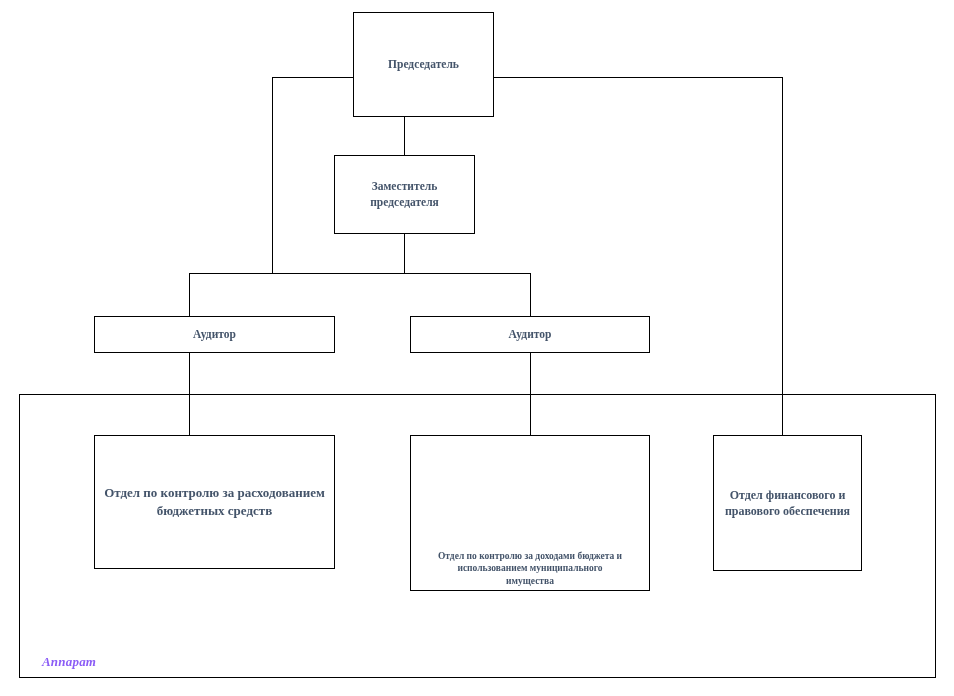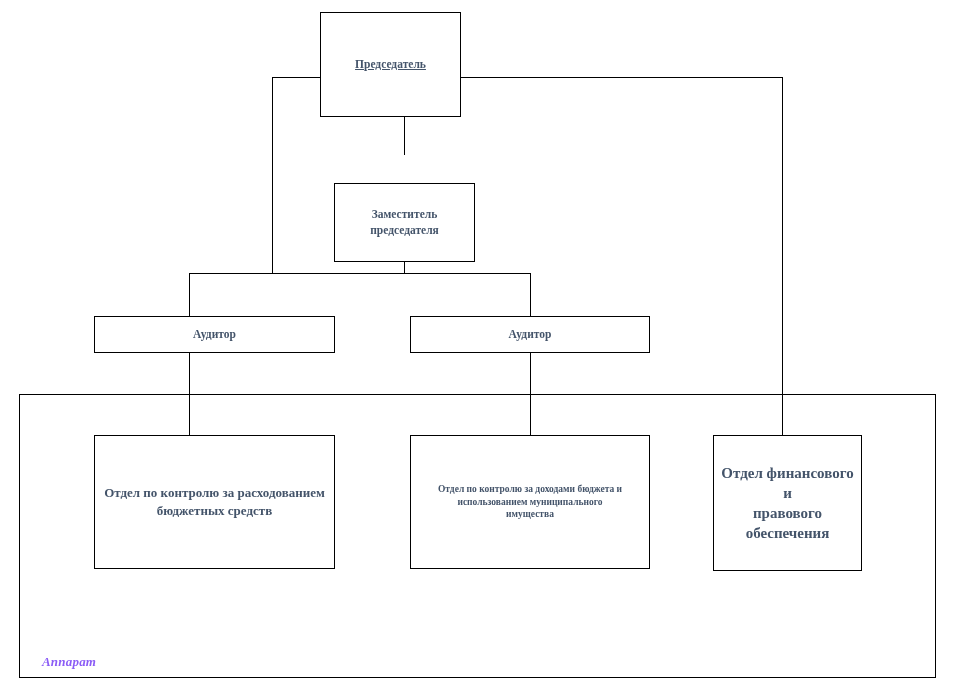--- a/index.html
+++ b/index.html
@@ -38,27 +38,27 @@
     text-align: center;
     color: #44546a;
     font-weight: bold;
     line-height: 1.35;
     padding: 2px 6px;
   }
   .node-label {
     display: block;
     white-space: pre-line;
   }
-  .node-chairman   { left: 320px; top: 12px;  width: 141px; height: 105px; font-size: 11.5px; text-decoration: underline; }
-  .node-deputy     { left: 334px; top: 155px; width: 141px; height: 79px;  font-size: 11.5px; margin-top: 28px; }
+  .node-chairman   { left: 353px; top: 12px;  width: 141px; height: 105px; font-size: 11.5px; }
+  .node-deputy     { left: 334px; top: 155px; width: 141px; height: 79px;  font-size: 11.5px; }
   .node-auditor-1  { left: 94px;  top: 316px; width: 241px; height: 37px;  font-size: 11.5px; }
   .node-auditor-2  { left: 410px; top: 316px; width: 240px; height: 37px;  font-size: 11.5px; }
   .node-dept-1     { left: 94px;  top: 435px; width: 241px; height: 134px; font-size: 13px; }
-  .node-dept-2     { left: 410px; top: 435px; width: 240px; height: 134px; font-size: 9.5px; }
-  .node-dept-3     { left: 713px; top: 435px; width: 149px; height: 136px; font-size: 15px; }
+  .node-dept-2     { left: 410px; top: 435px; width: 240px; height: 156px; font-size: 9.5px; align-items: flex-end; }
+  .node-dept-3     { left: 713px; top: 435px; width: 149px; height: 136px; font-size: 12px; }
 
   
   .container-box {
     position: absolute;
     box-sizing: border-box;
     left: 19px;
     top: 394px;
     width: 917px;
     height: 284px;
     border: 1px solid #000000;

